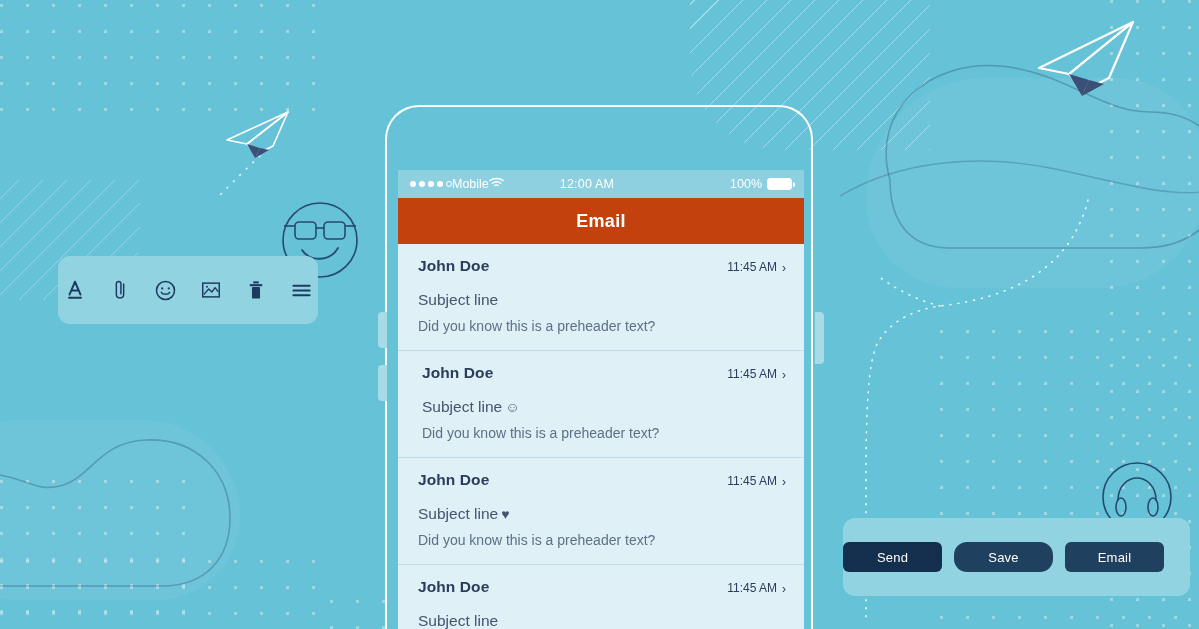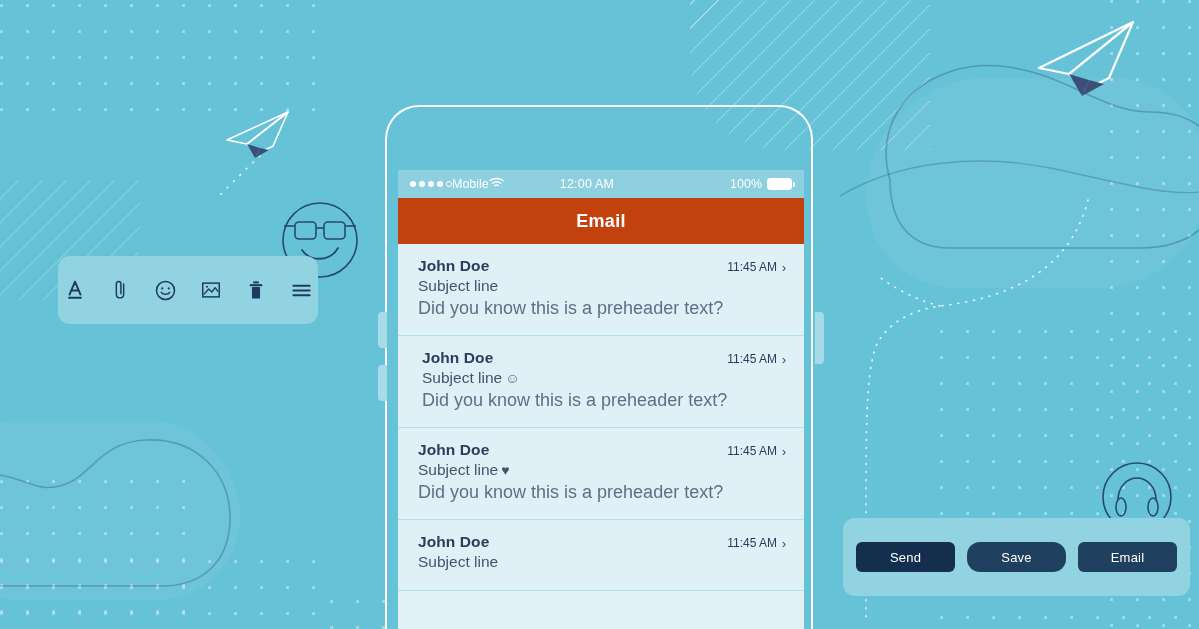--- a/index.html
+++ b/index.html
@@ -75,21 +75,21 @@
   
   #face-glasses { left: 280px; top: 200px; width: 80px; height: 80px; }
   #face-headphones { left: 1100px; top: 460px; width: 74px; height: 74px; }
 
   
   #actions-panel {
     position: absolute; left: 843px; top: 518px;
     width: 347px; height: 78px;
     background: #92d3e2;
     border-radius: 12px;
-    display: flex; align-items: center; justify-content: center;
+    display: flex; align-items: center; justify-content: flex-start;
     gap: 12px;
   }
   .action-btn {
     height: 30px;
     min-width: 99px;
     border: none;
     border-radius: 6px;
     color: #ffffff;
     font-family: "Liberation Sans", sans-serif;
     font-size: 13px;
@@ -191,28 +191,28 @@
   .sender {
     font-size: 15.5px; font-weight: 700; color: #2b3d5c;
     letter-spacing: .1px;
   }
   .meta {
     display: flex; align-items: flex-end; gap: 5px;
     font-size: 12px; color: #2b3d5c;
   }
   .chevron { font-size: 12px; color: #2b3d5c; line-height: 1; }
   .subject {
-    margin-top: 2px;
+    margin-top: 16px;
     font-size: 15.5px; color: #44546e;
     display: flex; align-items: center; gap: 3px;
   }
   .subject .emoji { font-size: 14px; line-height: 1; }
   .preheader {
-    margin-top: 3px;
-    font-size: 18px; color: #5d7086;
+    margin-top: 9px;
+    font-size: 14px; color: #5d7086;
   }
 </style>
 </head>
 <body>
 
 <div id="stage">
 
   <div class="bg-layer">
 
     <div class="dotgrid" id="dots-tl"></div>

